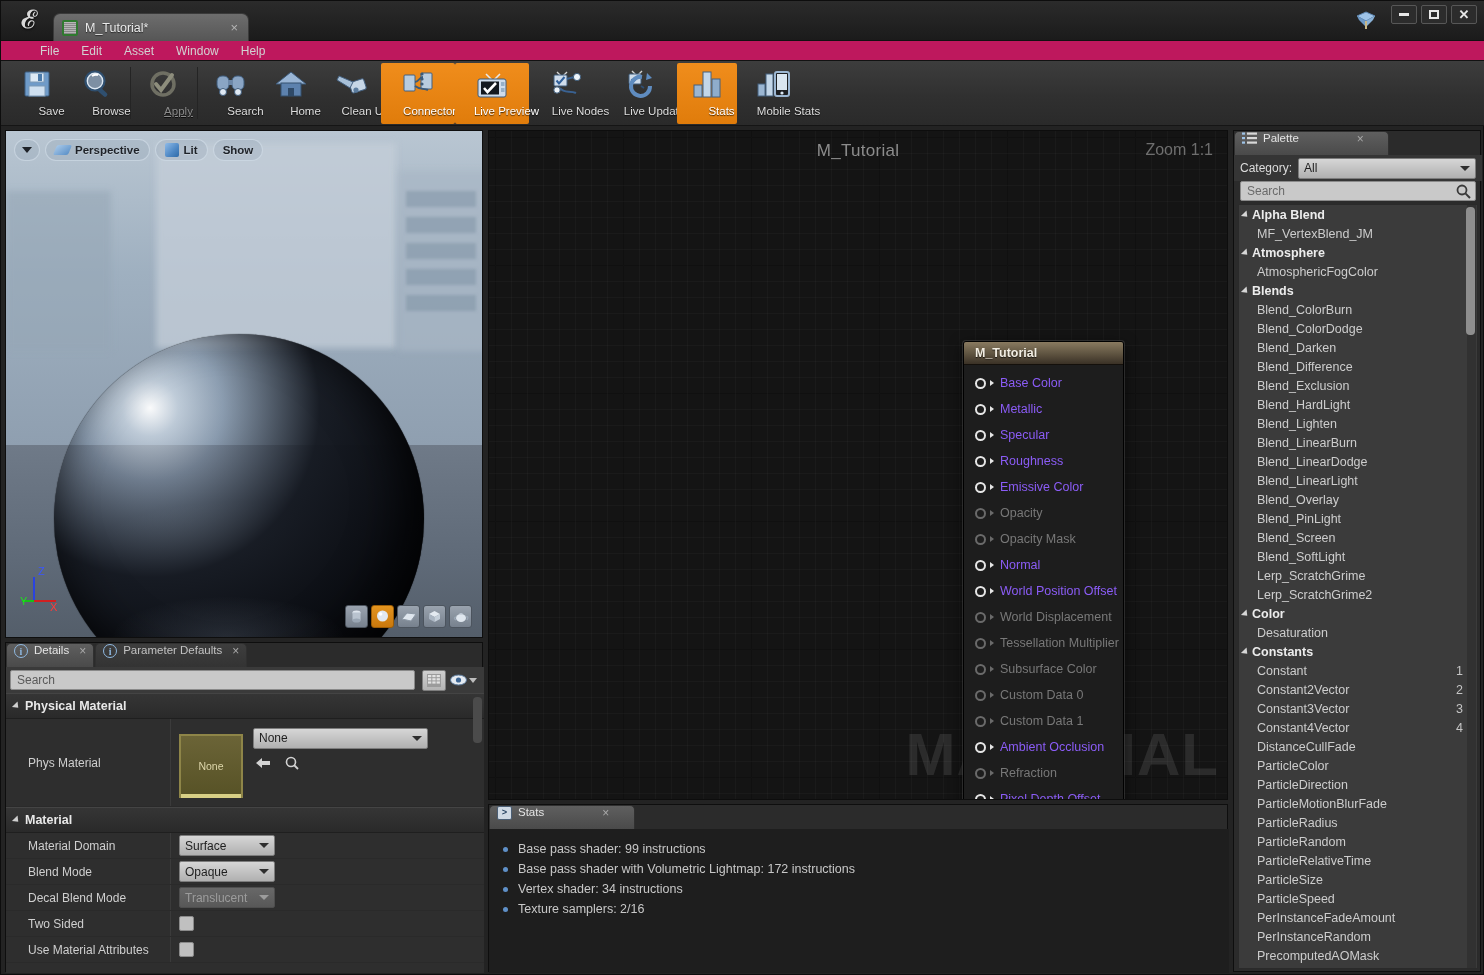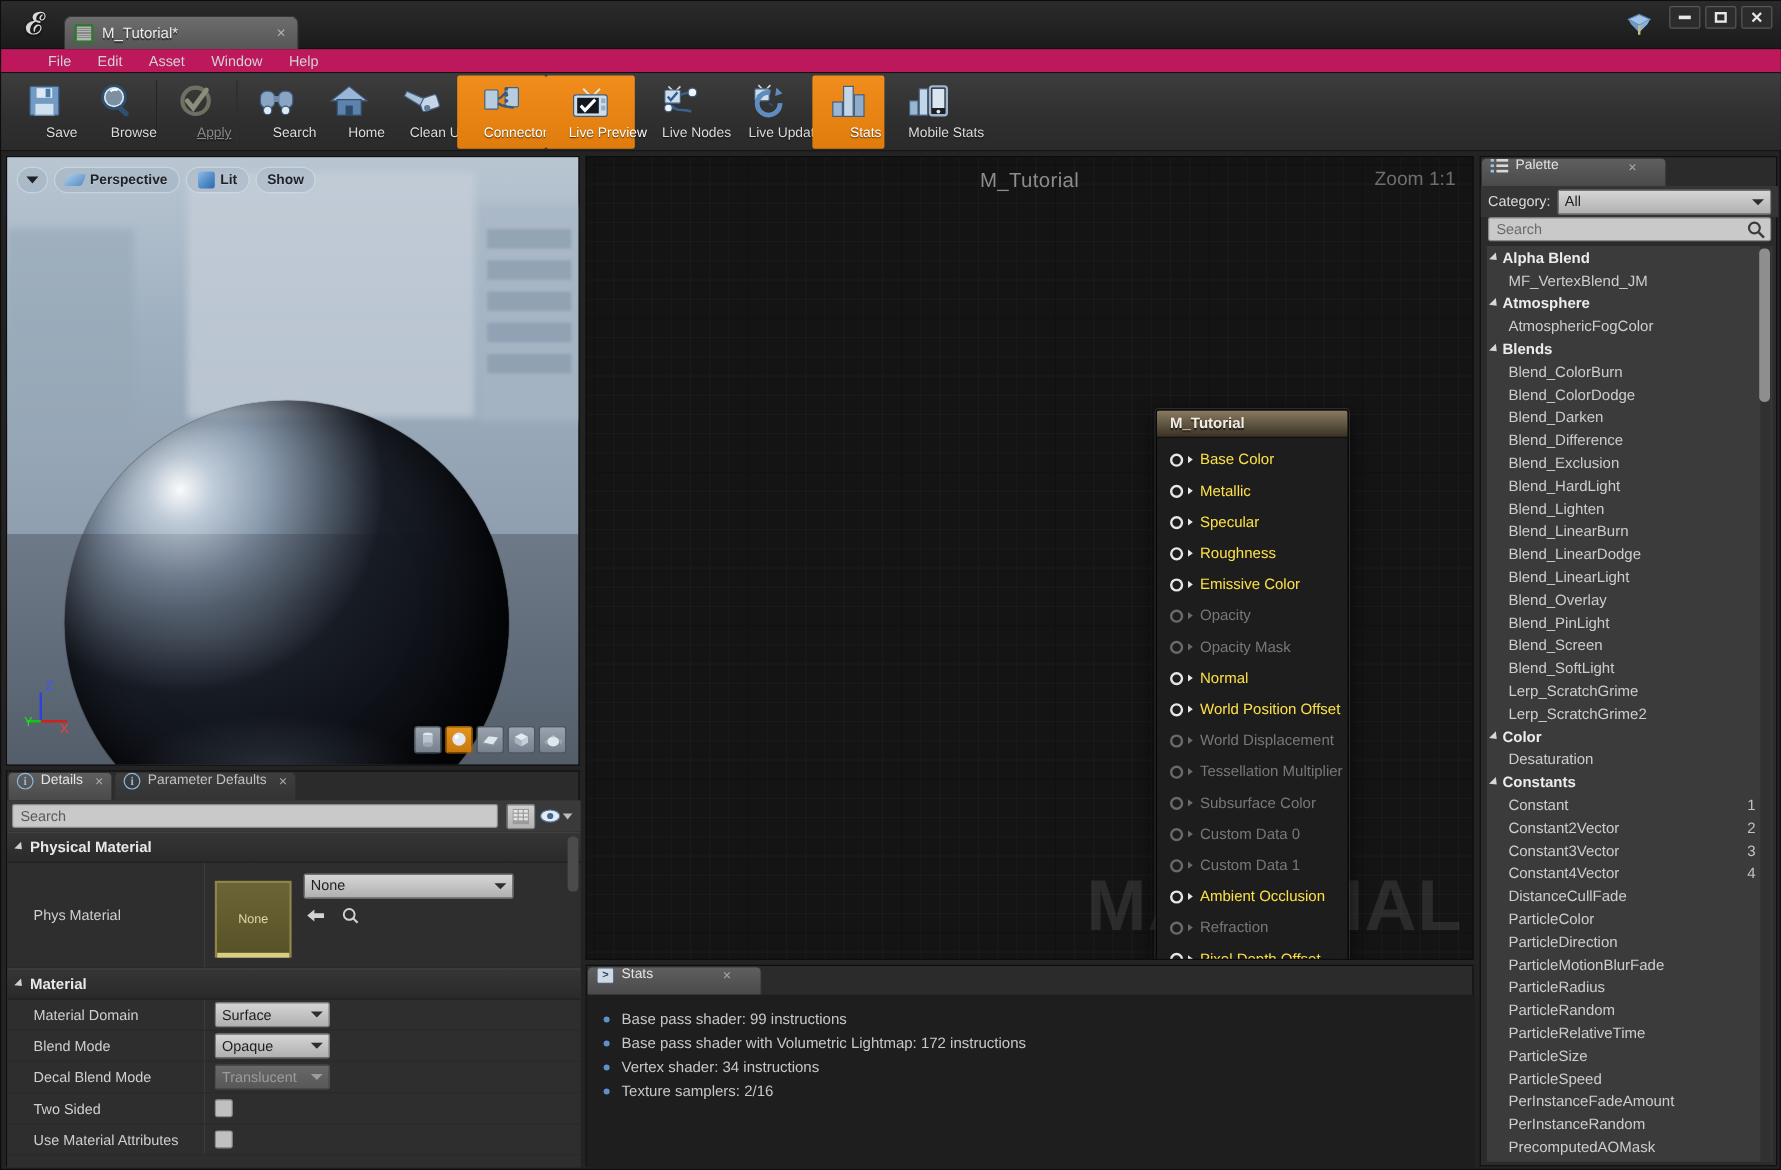--- a/index.html
+++ b/index.html
@@ -303,21 +303,21 @@
   }
   .pin-ring {
     width: 11px; height: 11px; border-radius: 50%;
     border: 2px solid #e6e6e6; flex: 0 0 auto;
   }
   .pin-arrow {
     width: 0; height: 0; margin-left: -2px;
     border-top: 3.5px solid transparent; border-bottom: 3.5px solid transparent;
     border-left: 4.5px solid #e6e6e6;
   }
-  .pin-label { color: #fde047; font-size: 12.5px; }
+  .pin-label { color: #8b5cf6; font-size: 12.5px; }
   .pin-row.off .pin-ring { border-color: #6a6a6a; }
   .pin-row.off .pin-arrow { border-left-color: #6a6a6a; }
   .pin-row.off .pin-label { color: #787878; }
 
   
   .stats-panel {
     position: absolute; left: 487px; top: 678px; width: 740px; height: 168px;
     background: #2b2b2b; border: 1px solid #0e0e0e;
   }
   .stats-body {

